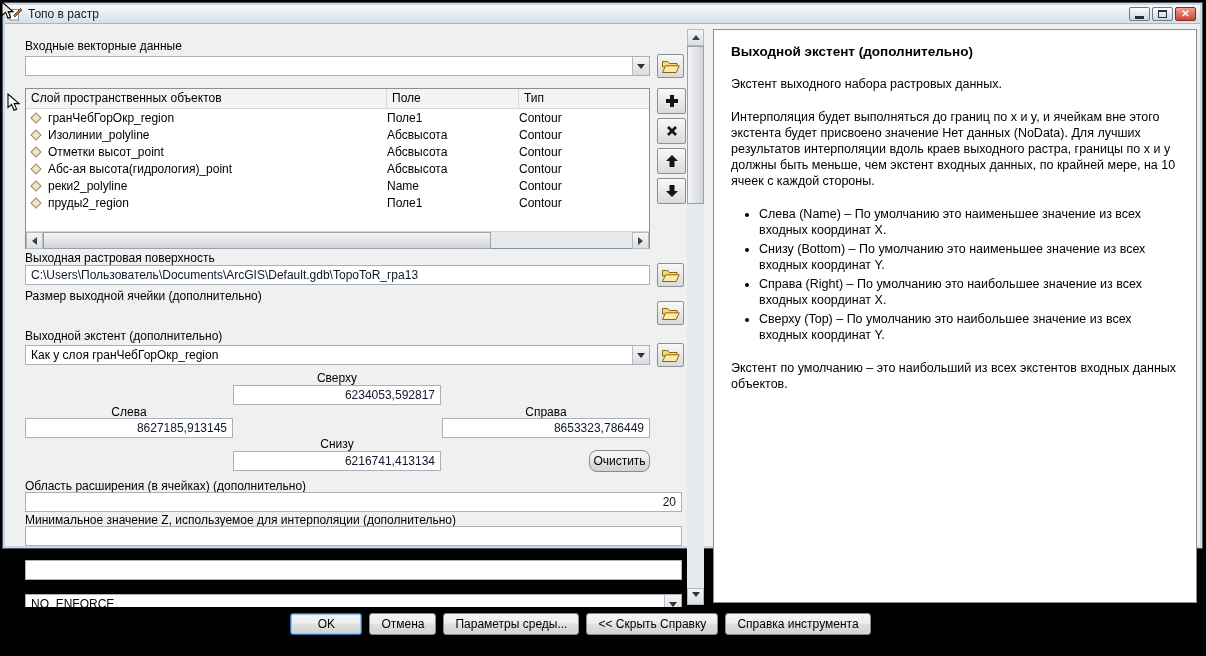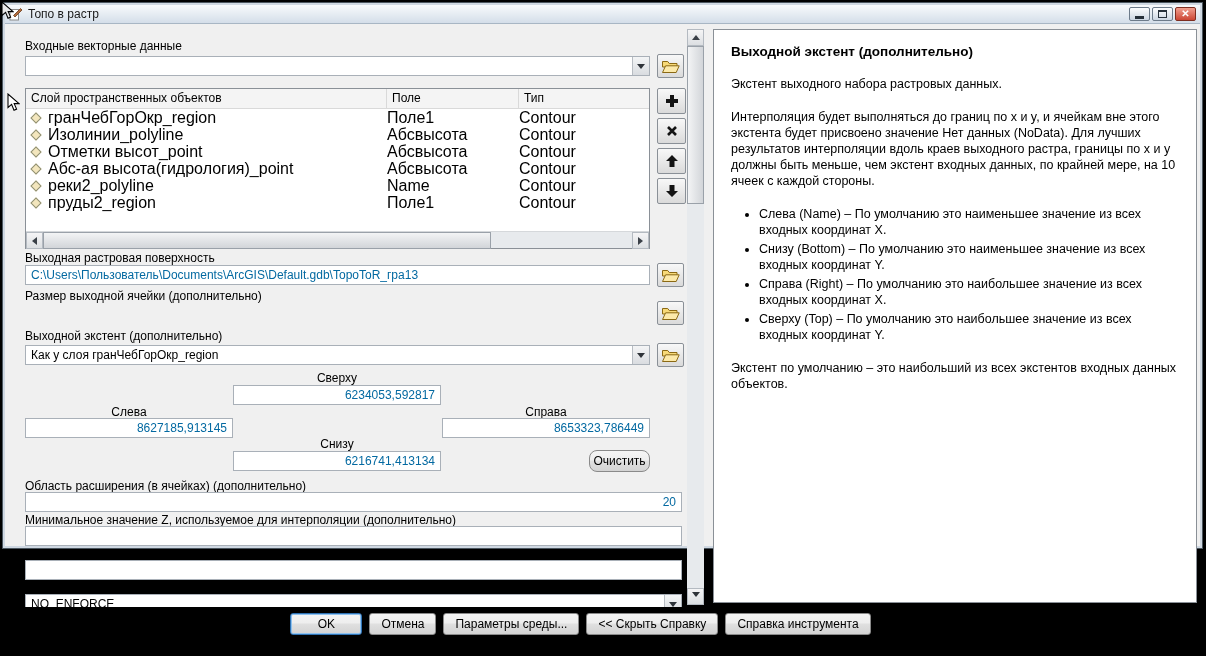--- a/index.html
+++ b/index.html
@@ -10,36 +10,36 @@
   .title-text{font-size:12px;color:#1b1b1b;margin-left:5px}
   .win-controls{margin-left:auto;display:flex;gap:2px}
   .ctrl{width:21px;height:14px;border:1px solid #6d7b8a;border-radius:2px;background:linear-gradient(#fcfdfe,#ccd6e2);display:flex;align-items:center;justify-content:center;padding:0;cursor:default}
   .ctrl.close{background:linear-gradient(#f09e8e,#cc4634);border-color:#7d2d20}
   .min-glyph{width:9px;height:3px;background:#26303a;margin-top:6px}
   .max-glyph{width:9px;height:8px;border:1px solid #26303a;border-top-width:2px}
   .x-glyph{color:#fff;font-size:10px;font-weight:bold;line-height:1}
   .left-pane{position:absolute;left:8px;top:24px;width:694px;height:580px;overflow:hidden}
   .lbl{position:absolute;font-size:12px;white-space:nowrap}
   .lbl.ctr{text-align:center}
-  .tfield{position:absolute;height:20px;background:#fff;border:1px solid #a9b0b8;font-family:inherit;font-size:12px;padding:1px 5px;color:#0369a1;outline:none}
+  .tfield{position:absolute;height:20px;background:#fff;border:1px solid #a9b0b8;font-family:inherit;font-size:12px;padding:1px 5px;color:#0f172a;outline:none}
   .num{text-align:right}
   .combo{position:absolute;height:20px;background:#fff;border:1px solid #a9b0b8}
   .combo .ct{position:absolute;left:5px;top:2px;font-size:12px;white-space:nowrap}
   .cbtn{position:absolute;top:0;right:0;bottom:0;width:17px;background:linear-gradient(#f4f5f6,#d9dce0);border-left:1px solid #b7bcc2;display:flex;align-items:center;justify-content:center}
   .tri-d{width:0;height:0;border:4px solid transparent;border-top:5px solid #2e3339;margin-top:5px}
   .tri-u{width:0;height:0;border:4px solid transparent;border-bottom:5px solid #3a4047;margin-bottom:4px}
   .tri-l{width:0;height:0;border:4px solid transparent;border-right:5px solid #3a4047;margin-right:4px}
   .tri-r{width:0;height:0;border:4px solid transparent;border-left:5px solid #3a4047;margin-left:4px}
   .browse{position:absolute;left:646px;width:27px;height:24px;border:1px solid #8a9097;border-radius:2px;background:linear-gradient(#f8f8f8,#dadada);display:flex;align-items:center;justify-content:center;padding:0}
   .sq{position:absolute;left:646px;width:29px;height:26px;border:1px solid #8a9097;border-radius:2px;background:linear-gradient(#f8f8f8,#dadada);display:flex;align-items:center;justify-content:center;padding:0}
   .ltable{position:absolute;left:14px;top:61px;width:625px;height:161px;background:#fff;border:1px solid #8a9097}
   .thead{display:flex;height:20px;background:#f4f4f4;border-bottom:1px solid #d9d9d9}
   .th{font-size:12px;padding:2px 5px;border-right:1px solid #d9d9d9;white-space:nowrap;overflow:hidden}
   .c1{width:361px}.c2{width:132px}.c3{flex:1;border-right:none}
-  .trow{display:flex;height:17px;align-items:center;font-size:16px}
+  .trow{display:flex;height:17px;align-items:center;font-size:12px}
   .tc{white-space:nowrap;overflow:hidden}
   .tc.c1{display:flex;align-items:center}
   .diamond{display:inline-block;width:8px;height:8px;background:#f3e6bd;border:1px solid #8f8f72;transform:rotate(45deg);margin:0 8px 0 6px;flex:0 0 auto}
   .hscroll{position:absolute;left:0;right:0;bottom:0;height:17px;display:flex;background:#eef0f2;border-top:1px solid #d5d8db}
   .sb-btn{width:17px;height:17px;background:linear-gradient(#f5f5f6,#dcdfe2);border:1px solid #b4bac1;display:flex;align-items:center;justify-content:center;flex:0 0 auto}
   .sb-thumb-h{height:17px;width:448px;background:linear-gradient(#f3f4f5,#d2d5d9);border:1px solid #9aa1a9;flex:0 0 auto}
   .sb-track{flex:1;background:#e7eaed}
   .vscroll{position:absolute;left:676px;top:2px;width:17px;height:576px;display:flex;flex-direction:column;background:#eef0f2}
   .sb-thumb-v{width:17px;height:158px;background:linear-gradient(90deg,#f3f4f5,#d2d5d9);border:1px solid #9aa1a9;flex:0 0 auto}
   .sb-track-v{flex:1;background:#e7eaed}

